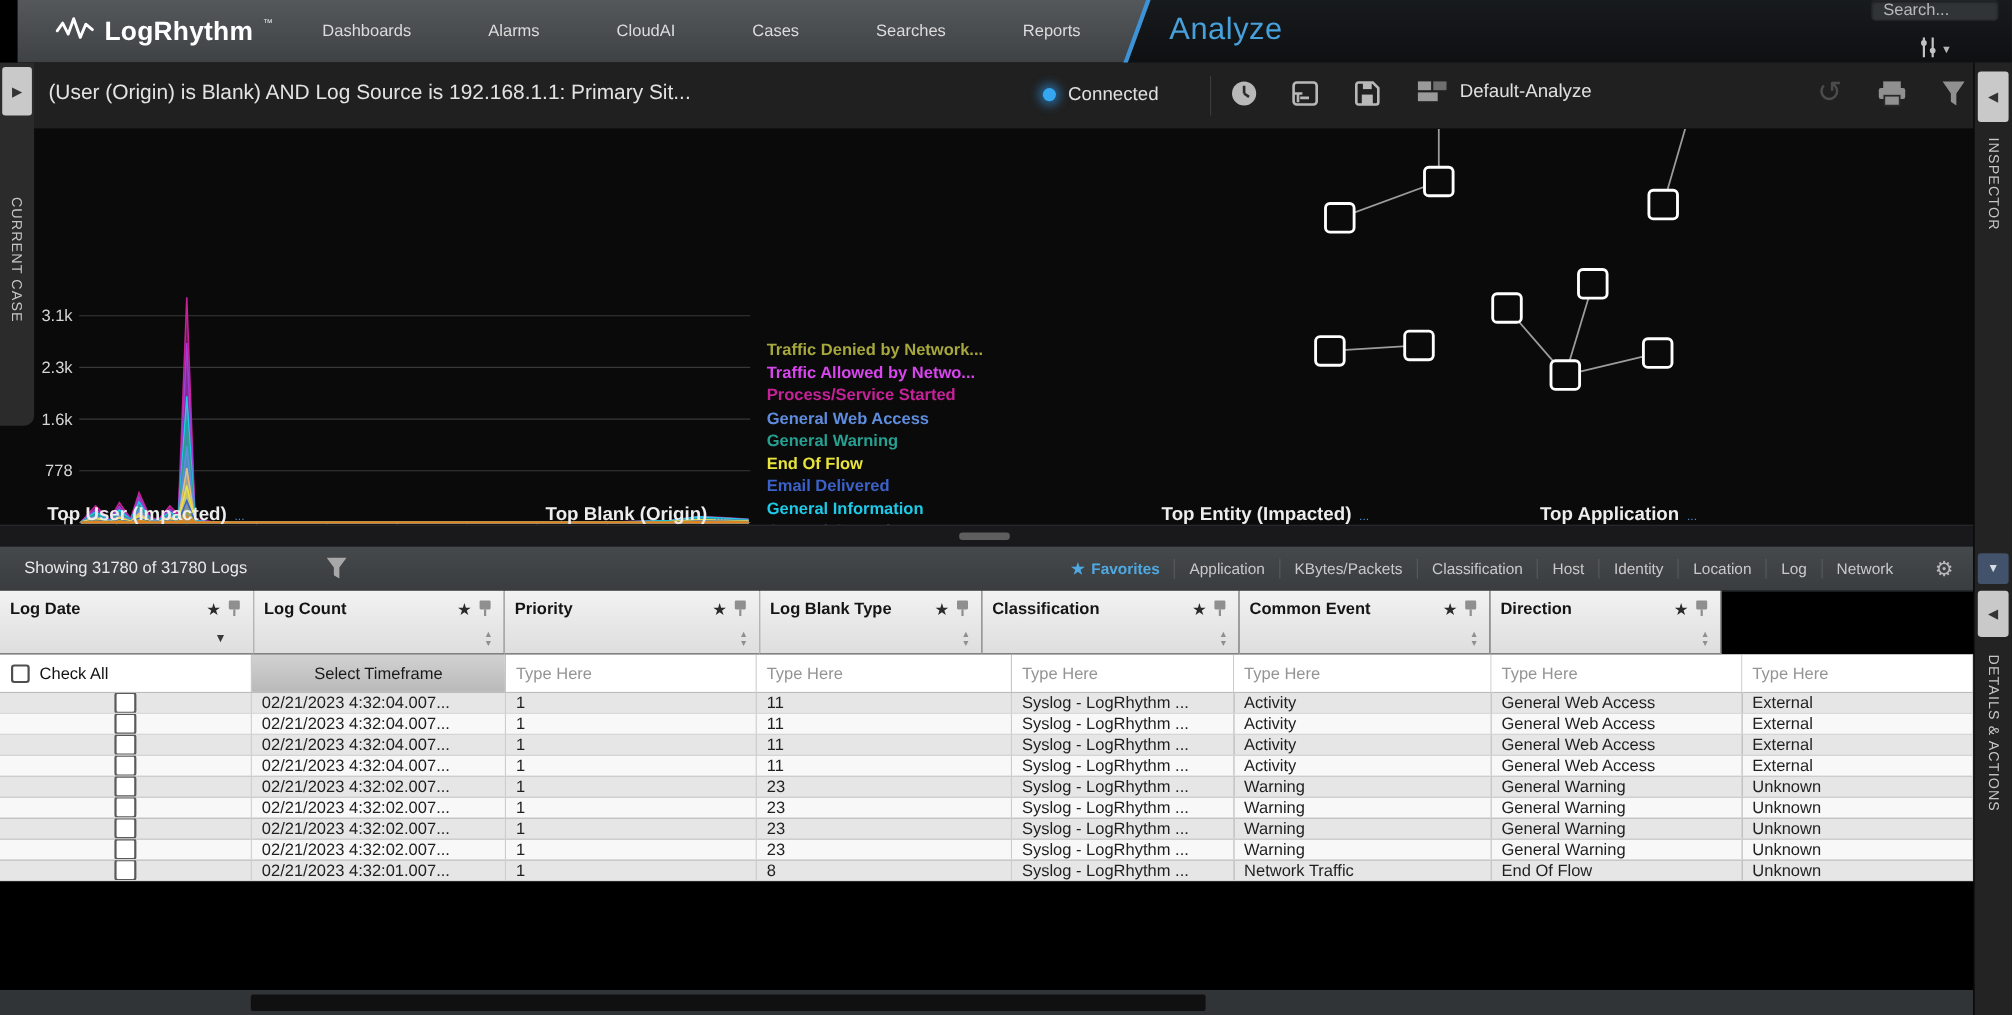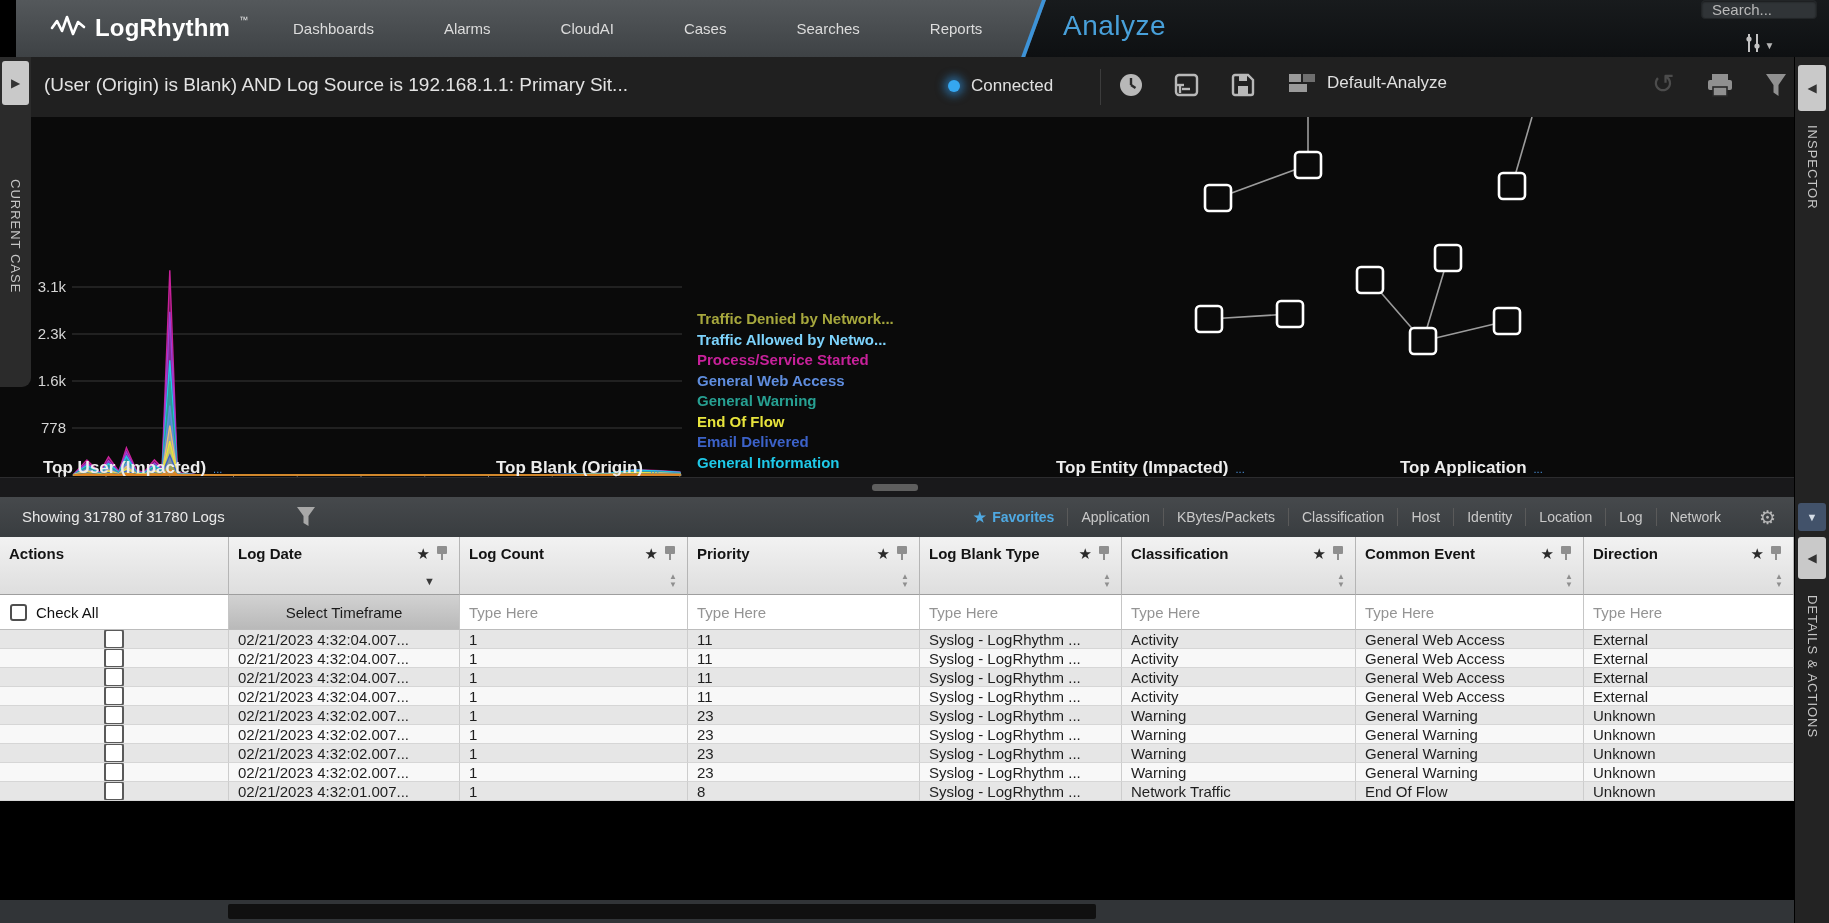--- a/index.html
+++ b/index.html
@@ -250,21 +250,21 @@
         <rect x="1499" y="56" width="26" height="26" rx="4" fill="#0a0a0a" stroke="#ffffff" stroke-width="2.6"></rect>
         <rect x="1357" y="150" width="26" height="26" rx="4" fill="#0a0a0a" stroke="#ffffff" stroke-width="2.6"></rect>
         <rect x="1435" y="128" width="26" height="26" rx="4" fill="#0a0a0a" stroke="#ffffff" stroke-width="2.6"></rect>
         <rect x="1196" y="189" width="26" height="26" rx="4" fill="#0a0a0a" stroke="#ffffff" stroke-width="2.6"></rect>
         <rect x="1277" y="184" width="26" height="26" rx="4" fill="#0a0a0a" stroke="#ffffff" stroke-width="2.6"></rect>
         <rect x="1410" y="211" width="26" height="26" rx="4" fill="#0a0a0a" stroke="#ffffff" stroke-width="2.6"></rect>
         <rect x="1494" y="191" width="26" height="26" rx="4" fill="#0a0a0a" stroke="#ffffff" stroke-width="2.6"></rect>
       </svg>
     <div id="legend">
         <div class="legend-item" style="color: rgb(166, 167, 61);">Traffic Denied by Network...</div>
-        <div class="legend-item" style="color: #7dd3fc;">Traffic Allowed by Netwo...</div>
+        <div class="legend-item" style="color: #d946ef;">Traffic Allowed by Netwo...</div>
         <div class="legend-item" style="color: rgb(199, 33, 154);">Process/Service Started</div>
         <div class="legend-item" style="color: rgb(95, 141, 222);">General Web Access</div>
         <div class="legend-item" style="color: rgb(39, 160, 146);">General Warning</div>
         <div class="legend-item" style="color: rgb(232, 228, 60);">End Of Flow</div>
         <div class="legend-item" style="color: rgb(60, 98, 201);">Email Delivered</div>
         <div class="legend-item" style="color: rgb(31, 201, 232);">General Information</div>
         <div class="legend-item" style="color: rgb(157, 62, 214);">General Operations</div>
       </div>
     <div id="widgets">
         <div class="widget" style="left: 43px;"><b>Top User (Impacted)</b><i>...</i></div>
@@ -321,23 +321,20 @@
         <div class="tab-div"></div>
         <div class="tab">
           <span>Network</span>
         </div>
       </div>
     <div id="gear">⚙</div>
   </div>
 
   <div id="grid">
     <div id="ghead">
-        <div class="hcell" style="width: 229px;">
-          <div class="hlabel">Actions</div>
-        </div>
         <div class="hcell" style="width: 231px;">
           <div class="hlabel">Log Date</div>
           <span class="hstar">★</span>
           <span class="hpin"></span>
           <span class="hsort-desc">▼</span>
         </div>
         <div class="hcell" style="width: 228px;">
           <div class="hlabel">Log Count</div>
           <span class="hstar">★</span>
           <span class="hpin"></span>

